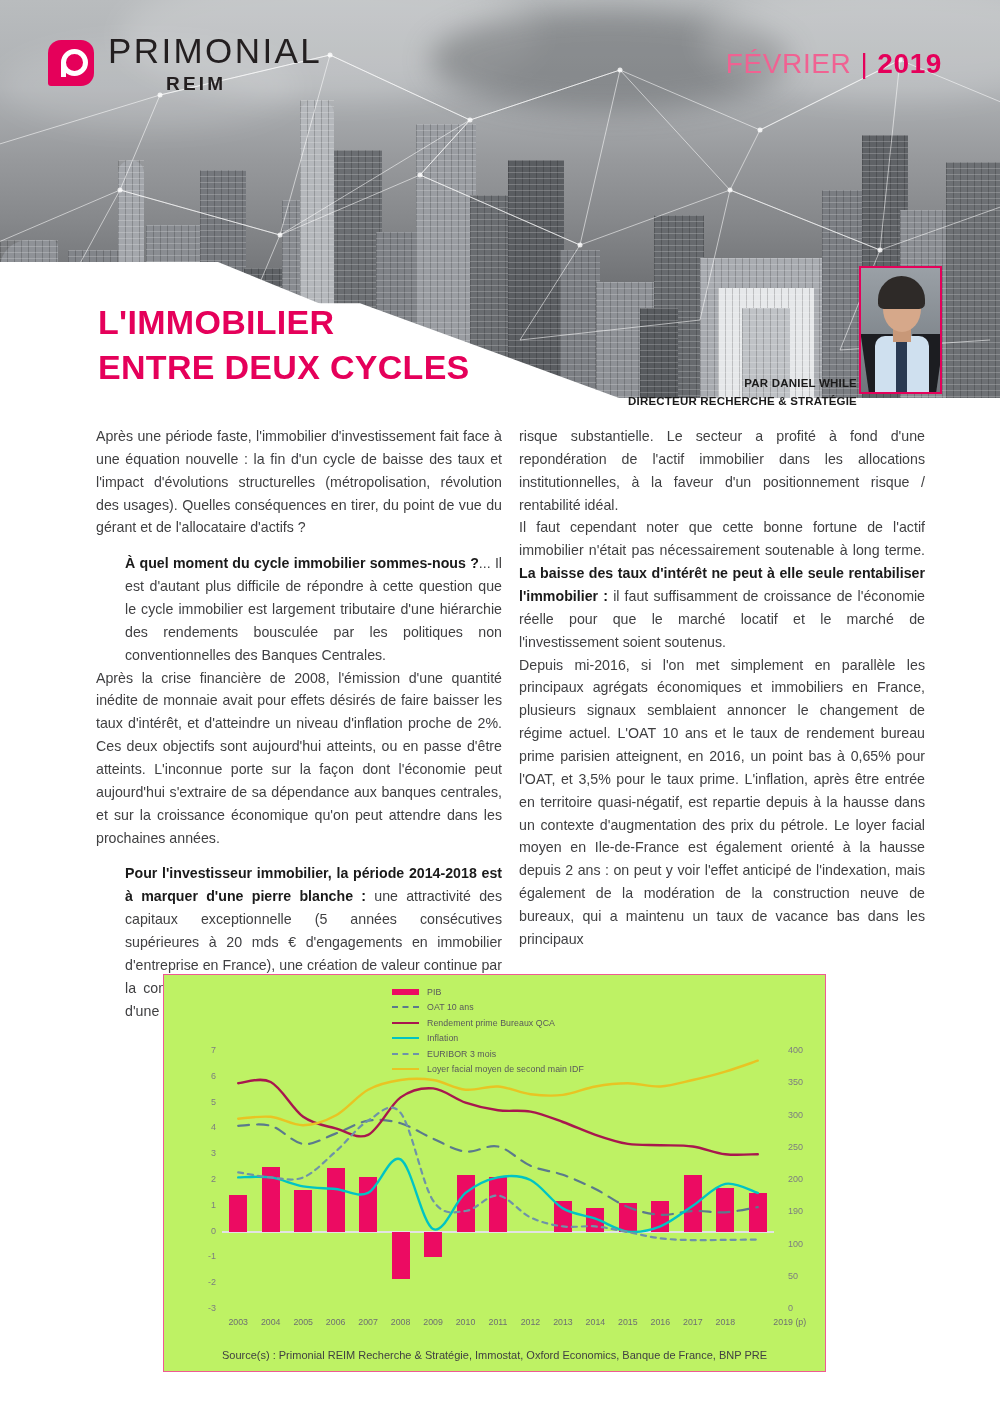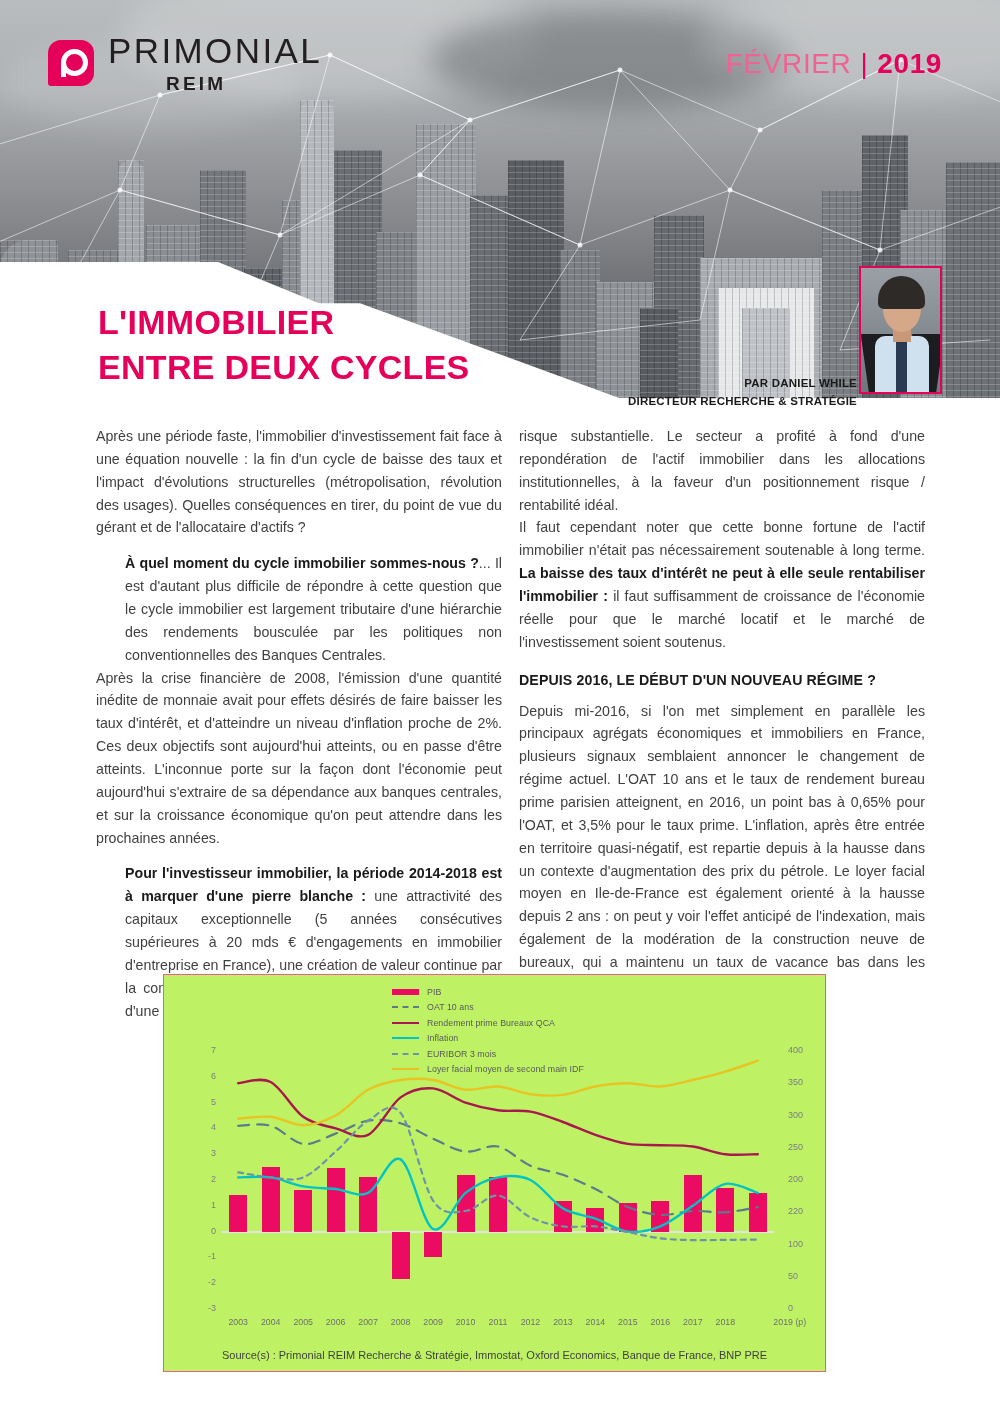--- a/index.html
+++ b/index.html
@@ -273,21 +273,20 @@
     <div class="col col-left">
       <p>Après une période faste, l'immobilier d'investissement fait face à une équation nouvelle : la fin d'un cycle de baisse des taux et l'impact d'évolutions structurelles (métropolisation, révolution des usages). Quelles conséquences en tirer, du point de vue du gérant et de l'allocataire d'actifs ?</p>
       <p class="gap"><strong>À quel moment du cycle immobilier sommes-nous ?</strong><span>... Il est d'autant plus difficile de répondre à cette question que le cycle immobilier est largement tributaire d'une hiérarchie des rendements bousculée par les politiques non conventionnelles des Banques Centrales.</span></p>
       <p>Après la crise financière de 2008, l'émission d'une quantité inédite de monnaie avait pour effets désirés de faire baisser les taux d'intérêt, et d'atteindre un niveau d'inflation proche de 2%. Ces deux objectifs sont aujourd'hui atteints, ou en passe d'être atteints. L'inconnue porte sur la façon dont l'économie peut aujourd'hui s'extraire de sa dépendance aux banques centrales, et sur la croissance économique qu'on peut attendre dans les prochaines années.</p>
       <p class="gap"><strong>Pour l'investisseur immobilier, la période 2014-2018 est à marquer d'une pierre blanche :</strong><span> une attractivité des capitaux exceptionnelle (5 années consécutives supérieures à 20 mds € d'engagements en immobilier d'entreprise en France), une création de valeur continue par la compression des taux de capitalisation, et le maintien d'une prime de</span></p>
     </div>
 
     <div class="col col-right">
       <p>risque substantielle. Le secteur a profité à fond d'une repondération de l'actif immobilier dans les allocations institutionnelles, à la faveur d'un positionnement risque / rentabilité idéal.</p>
       <p><span>Il faut cependant noter que cette bonne fortune de l'actif immobilier n'était pas nécessairement soutenable à long terme. </span><strong>La baisse des taux d'intérêt ne peut à elle seule rentabiliser l'immobilier :</strong><span> il faut suffisamment de croissance de l'économie réelle pour que le marché locatif et le marché de l'investissement soient soutenus.</span></p>
-      <div class="subhead">DEPUIS 2016, LE DÉBUT D'UN NOUVEAU RÉGIME ?</div>
       <p>Depuis mi-2016, si l'on met simplement en parallèle les principaux agrégats économiques et immobiliers en France, plusieurs signaux semblaient annoncer le changement de régime actuel. L'OAT 10 ans et le taux de rendement bureau prime parisien atteignent, en 2016, un point bas à 0,65% pour l'OAT, et 3,5% pour le taux prime. L'inflation, après être entrée en territoire quasi-négatif, est repartie depuis à la hausse dans un contexte d'augmentation des prix du pétrole. Le loyer facial moyen en Ile-de-France est également orienté à la hausse depuis 2 ans : on peut y voir l'effet anticipé de l'indexation, mais également de la modération de la construction neuve de bureaux, qui a maintenu un taux de vacance bas dans les principaux</p>
     </div>
 
   </div>
 
   <div class="chart-box">
     <div class="chart-inner">
       <div class="legend" id="legend">
           <div class="leg-row">
             <div style="width: 27px; flex: 0 0 auto; height: 6px; background: rgb(236, 11, 98);"></div>
@@ -325,21 +324,21 @@
           <div class="ytick ytick-l" style="top: 148.8px; left: -26px; width: 20px; text-align: right;">1</div>
           <div class="ytick ytick-l" style="top: 174.6px; left: -26px; width: 20px; text-align: right;">0</div>
           <div class="ytick ytick-l" style="top: 200.4px; left: -26px; width: 20px; text-align: right;">-1</div>
           <div class="ytick ytick-l" style="top: 226.2px; left: -26px; width: 20px; text-align: right;">-2</div>
           <div class="ytick ytick-l" style="top: 252px; left: -26px; width: 20px; text-align: right;">-3</div>
           <div class="ytick" style="top: -6px; left: 566px;">400</div>
           <div class="ytick" style="top: 26.25px; left: 566px;">350</div>
           <div class="ytick" style="top: 58.5px; left: 566px;">300</div>
           <div class="ytick" style="top: 90.75px; left: 566px;">250</div>
           <div class="ytick" style="top: 123px; left: 566px;">200</div>
-          <div class="ytick" style="top: 155.25px; left: 566px;">220</div>
+          <div class="ytick" style="top: 155.25px; left: 566px;">190</div>
           <div class="ytick" style="top: 187.5px; left: 566px;">100</div>
           <div class="ytick" style="top: 219.75px; left: 566px;">50</div>
           <div class="ytick" style="top: 252px; left: 566px;">0</div>
           <div class="xlabel" style="left: 16.2353px;">2003</div>
           <div class="xlabel" style="left: 48.7059px;">2004</div>
           <div class="xlabel" style="left: 81.1765px;">2005</div>
           <div class="xlabel" style="left: 113.647px;">2006</div>
           <div class="xlabel" style="left: 146.118px;">2007</div>
           <div class="xlabel" style="left: 178.588px;">2008</div>
           <div class="xlabel" style="left: 211.059px;">2009</div>

